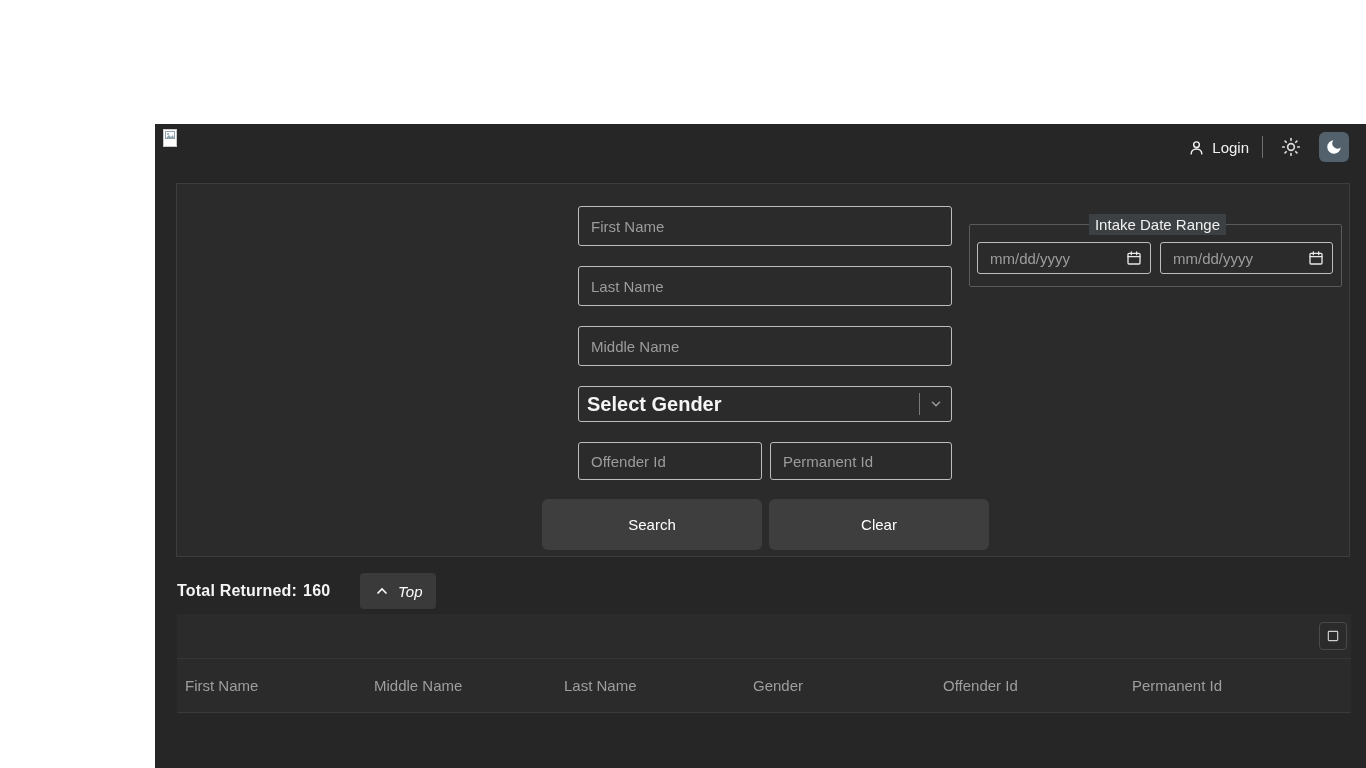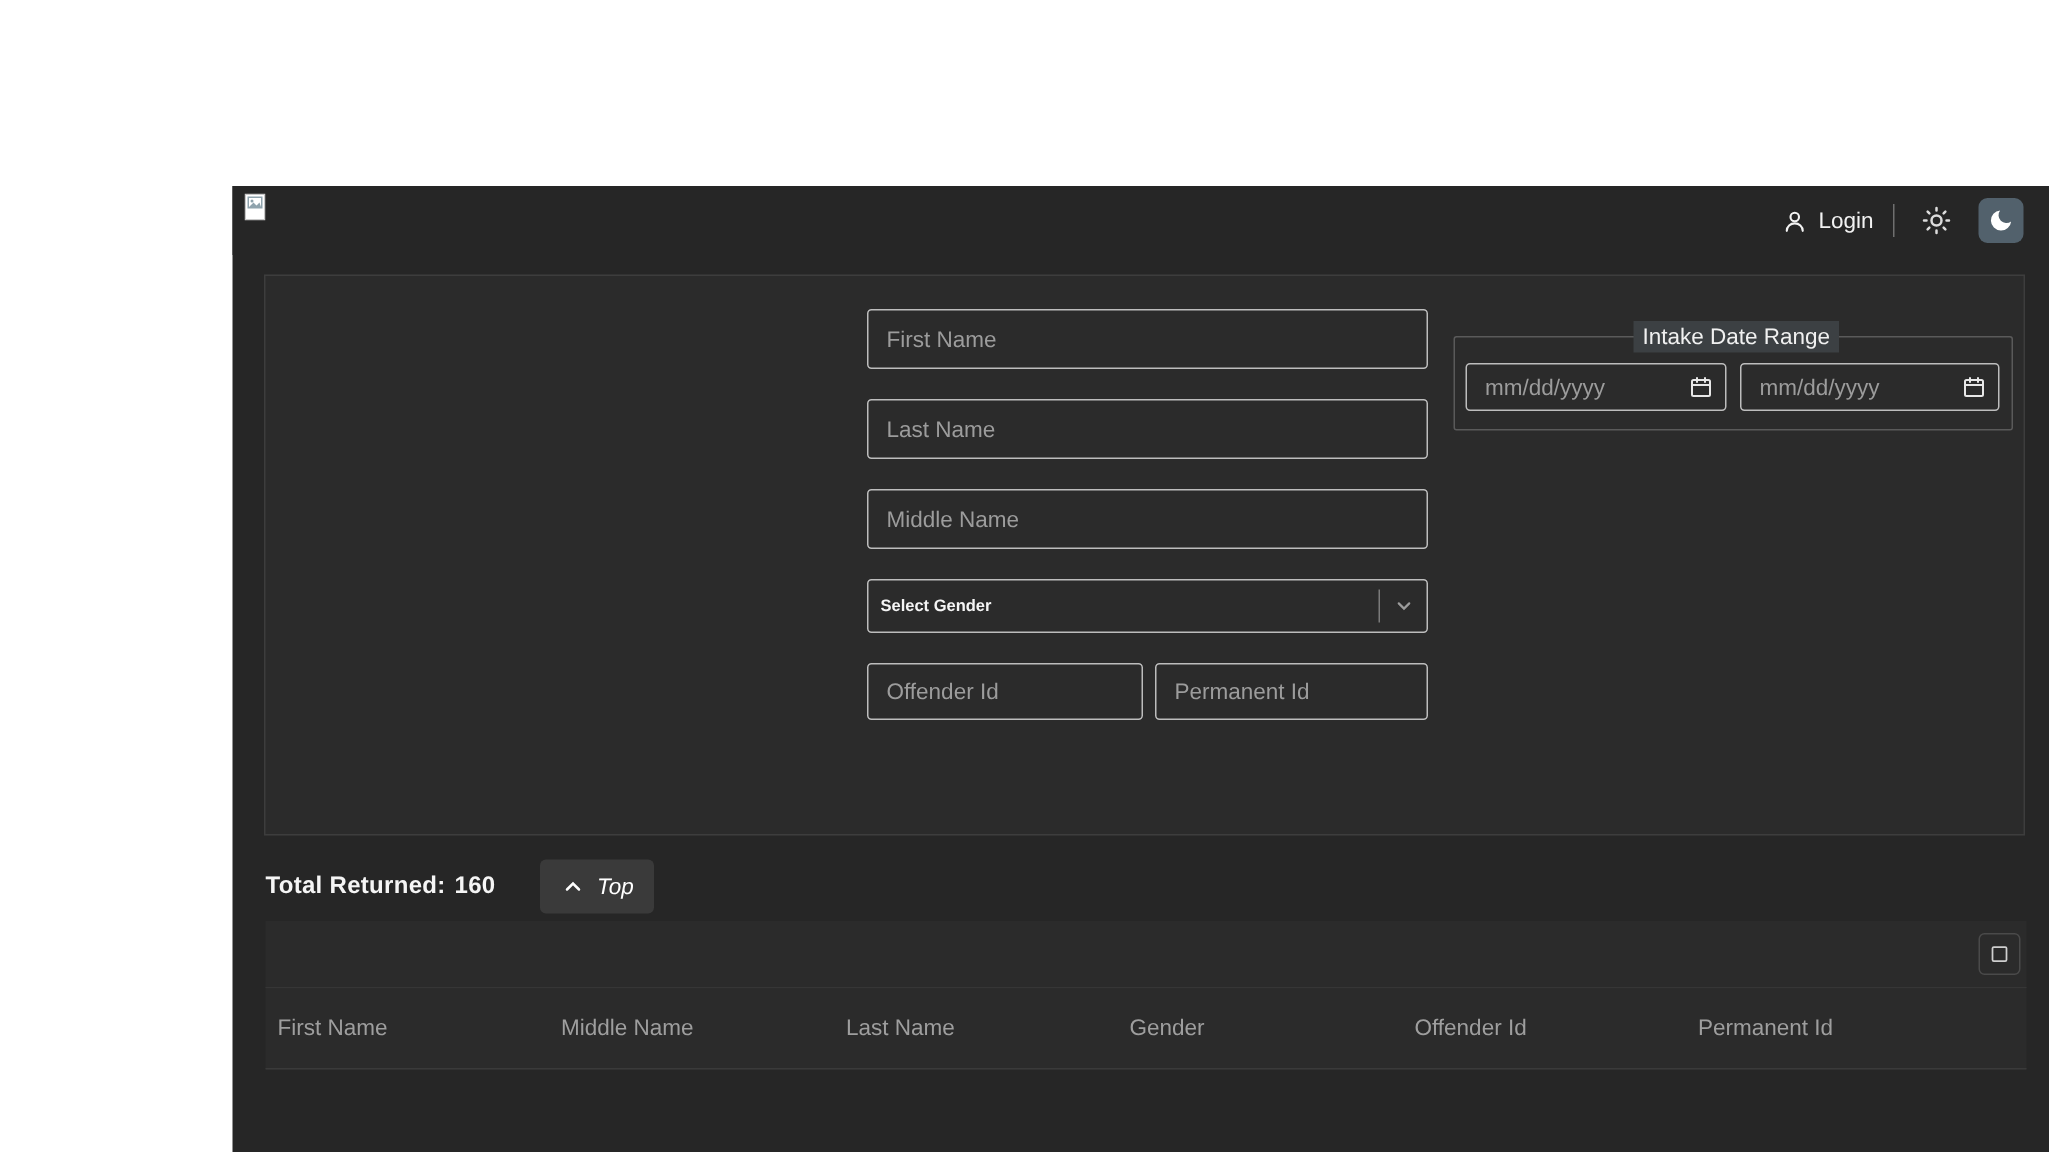--- a/index.html
+++ b/index.html
@@ -16,21 +16,21 @@
   .vdivider { width:1px; height:22px; background:#6f6f6f; }
   .iconbtn { background:none; border:none; color:#dcdcdc; width:30px; height:30px; display:flex; align-items:center; justify-content:center; border-radius:6px; cursor:pointer; }
   .iconbtn.active { background:#52616c; color:#ffffff; }
 
   
   .panel { position:absolute; left:21px; top:59px; width:1174px; height:374px; background:#2b2b2b; border:1px solid #3d3d3d; }
   .form-col { position:absolute; left:401px; top:22px; width:374px; display:flex; flex-direction:column; gap:20px; }
   .tinput { width:100%; height:40px; background:transparent; border:1px solid #bdbdbd; border-radius:3px; padding:0 12px; color:#e0e0e0; font-size:15px; font-family:inherit; outline:none; }
   .tinput::placeholder { color:#9c9c9c; opacity:1; }
   .select { height:36px; border:1px solid #bdbdbd; border-radius:3px; display:flex; align-items:center; padding:0 8px 0 8px; cursor:pointer; }
-  .select-value { color:#f5f5f5; font-weight:700; font-size:11px; }
+  .select-value { color:#f5f5f5; font-weight:700; font-size:20px; }
   .select-right { margin-left:auto; display:flex; align-items:center; gap:9px; color:#9c9c9c; }
   .select-vline { width:1px; height:22px; background:#7a7a7a; }
   .id-row { display:flex; gap:8px; }
   .id-row .tinput { height:38px; }
   .id-row .tinput:first-child { width:184px; }
   .id-row .tinput:last-child { width:182px; }
 
   .daterange { position:absolute; left:792px; top:30px; width:373px; border:1px solid #5a5a5a; border-radius:2px; padding:7px 7px 12px 7px; }
   .daterange legend { font-size:15px; color:#f0f0f0; padding:2px 6px; margin-left:2px; background:#3c4043;text-align:center; }
   .date-inputs { display:flex; gap:9px; }
@@ -141,20 +141,24 @@
             <span class="date-cal">
               <svg width="16" height="16" viewBox="0 0 24 24" fill="none" stroke="currentColor" stroke-width="2" stroke-linecap="round">
                 <rect x="3" y="5" width="18" height="16" rx="1.5"></rect>
                   <path d="M8 3v4M16 3v4M3 10h18"></path>
               </svg>
             </span>
           </div>
         </div>
       </fieldset>
 
+      <div class="btn-row">
+        <button class="formbtn">Search</button>
+        <button class="formbtn">Clear</button>
+      </div>
     </section>
 
     <div class="results-bar">
       <div class="total">
         <span>Total Returned:</span><span class="val">160</span>
       </div>
       <button class="top-btn">
         <span style="display:flex;">
           <svg width="16" height="16" viewBox="0 0 24 24" fill="none" stroke="currentColor" stroke-width="2.5" stroke-linecap="round">
               <polyline points="6 15 12 9 18 15"></polyline>

